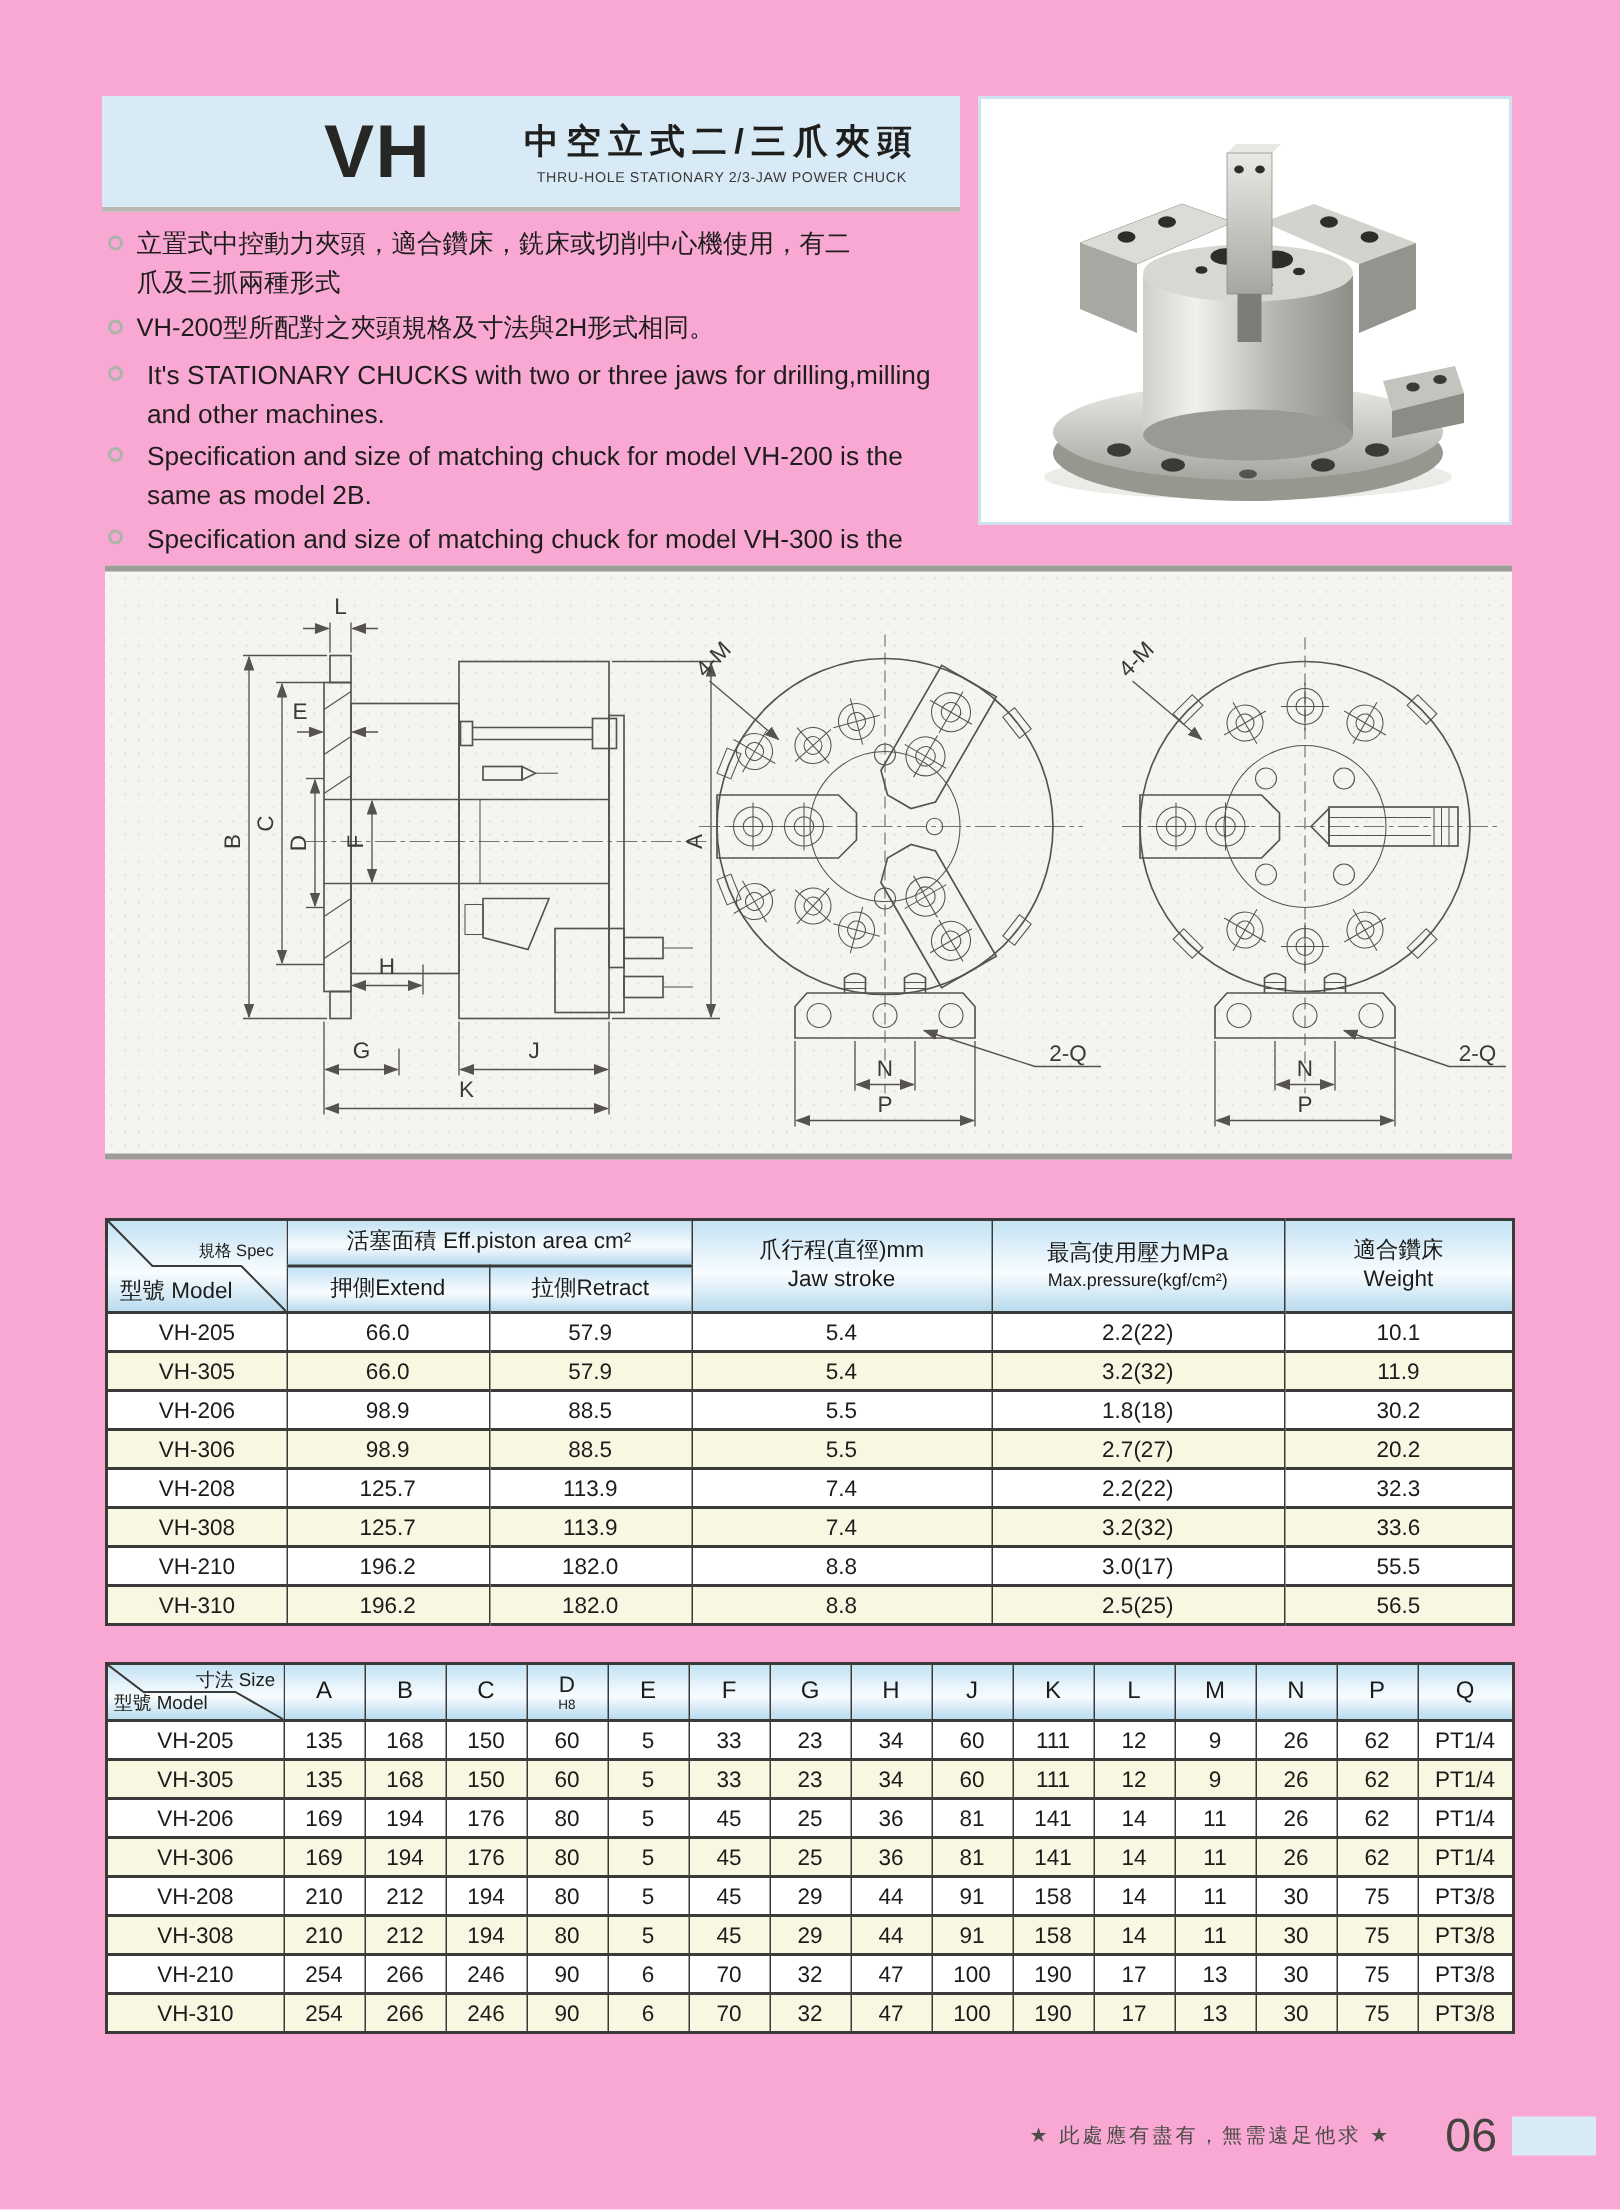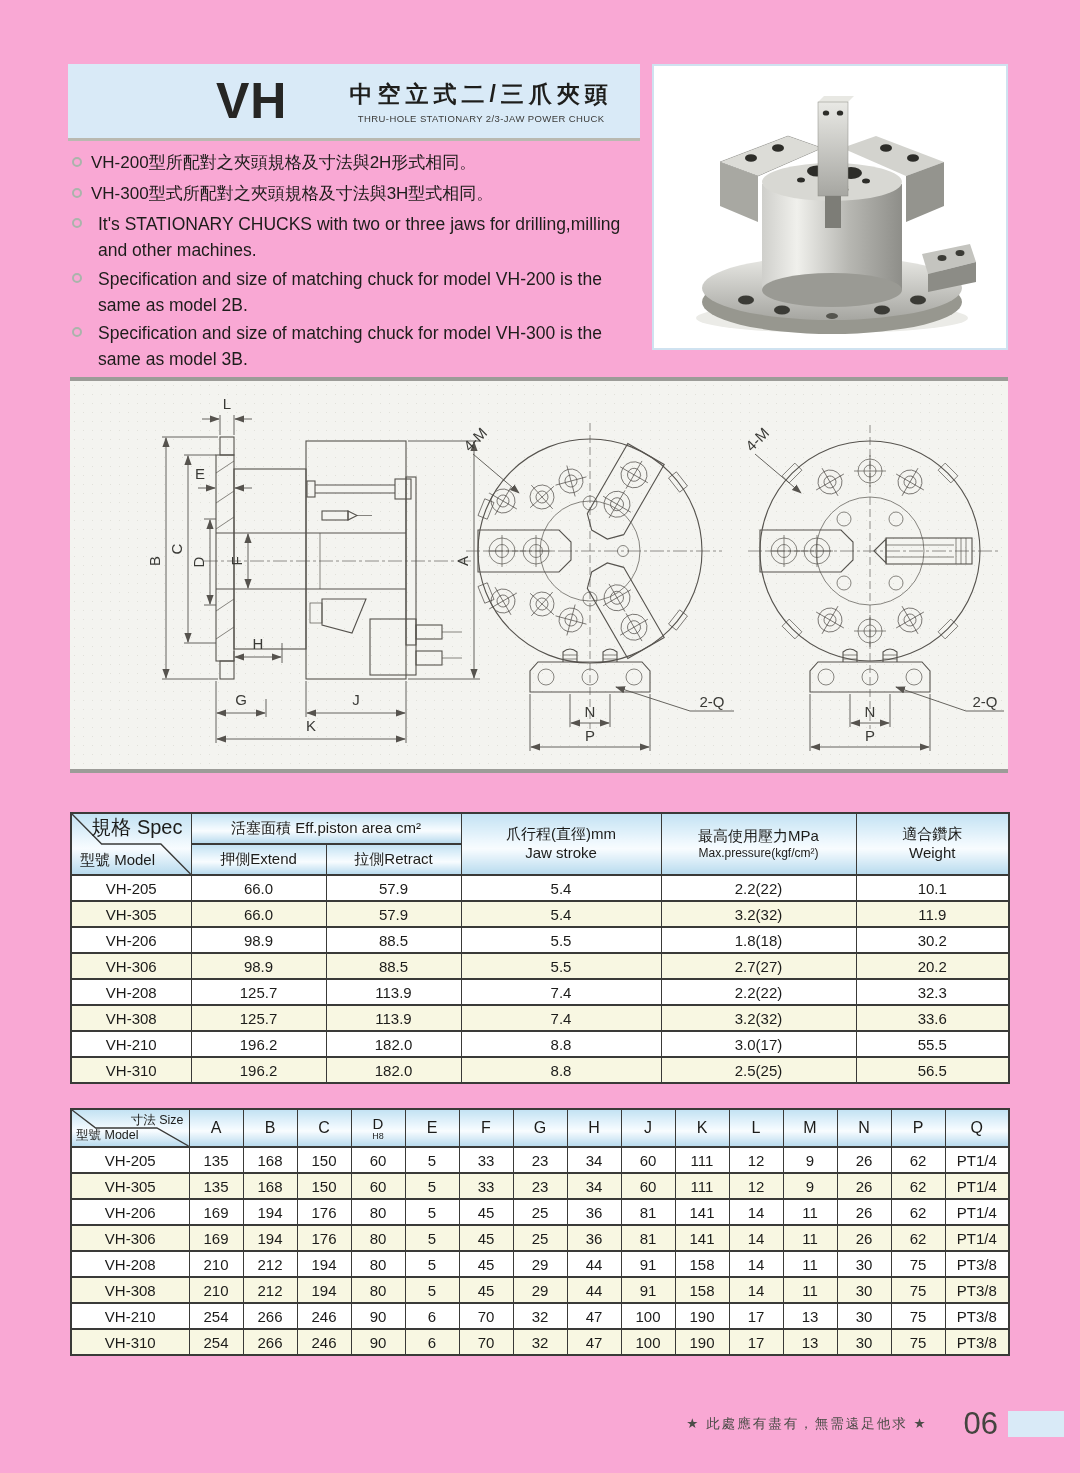--- a/index.html
+++ b/index.html
@@ -46,21 +46,21 @@
   .tbl tbody tr:nth-child(even){background:#f8f7e2;}
   .tbl thead th{background:linear-gradient(180deg,#c3e2f3 0%,#edf7fd 45%,#f8fcff 58%,#b9dbee 100%);}
   .spec{left:70px;top:812px;width:938px;}
   .spec thead tr{height:31px;}
   .size{left:70px;top:1108px;width:938px;}
   .size thead tr{height:38px;padding-left:36px;}
   .hz{font-size:15px;line-height:1.25;}
   .hsm{font-size:12px;line-height:1.2;}
   .corner{position:relative;}
   .corner svg{position:absolute;inset:0;width:100%;height:100%;}
-  .corner .ct{position:absolute;top:0;right:8px;font-size:20px;}
+  .corner .ct{position:absolute;top:12px;right:8px;font-size:11px;}
   .corner .cb{position:absolute;bottom:4px;left:8px;font-size:15px;}
   .size .corner .ct{font-size:12.5px;top:2px;right:5px;}
   .size .corner .cb{font-size:12.5px;bottom:2px;left:4px;}
   .dcol .d1{font-size:15px;line-height:1;display:block;}
   .dcol .d2{font-size:9px;line-height:1;display:block;margin-top:1px;}
 
   
   .footer{position:absolute;top:1406px;right:16px;display:flex;align-items:center;gap:10px;}
   .slogan{font-size:13.5px;color:#4c4c48;letter-spacing:2px;}
   .pagenum{font-size:31px;color:#44443f;margin-left:26px;}
@@ -131,25 +131,25 @@
       <rect x="164" y="36" width="30" height="94" fill="url(#pgv)" stroke="#8a8a84" stroke-width=".5"></rect>
       <rect x="171" y="130" width="16" height="32" fill="#7d7d77"></rect>
       <ellipse cx="172" cy="47" rx="3.2" ry="2.6" fill="#2d2d29"></ellipse>
       <ellipse cx="186" cy="47" rx="3.2" ry="2.6" fill="#2d2d29"></ellipse>
     </svg>
   </div>
 
   <div class="bullets">
     <div class="bullet zh">
         <span class="dot"></span>
-        <span>VH-200型所配對之夾頭規格及寸法與2H形式相同。</span>
+        <span>立置式中控動力夾頭，適合鑽床，銑床或切削中心機使用，有二爪及三抓兩種形式</span>
       </div>
     <div class="bullet zh">
         <span class="dot"></span>
-        <span>VH-300型式所配對之夾頭規格及寸法與3H型式相同。</span>
+        <span>VH-200型所配對之夾頭規格及寸法與2H形式相同。</span>
       </div>
     <div class="bullet en">
         <span class="dot"></span>
         <span>It's STATIONARY CHUCKS with two or three jaws for drilling,milling and other machines.</span>
       </div>
     <div class="bullet en">
         <span class="dot"></span>
         <span>Specification and size of matching chuck for model VH-200 is the same as model 2B.</span>
       </div>
     <div class="bullet en">

